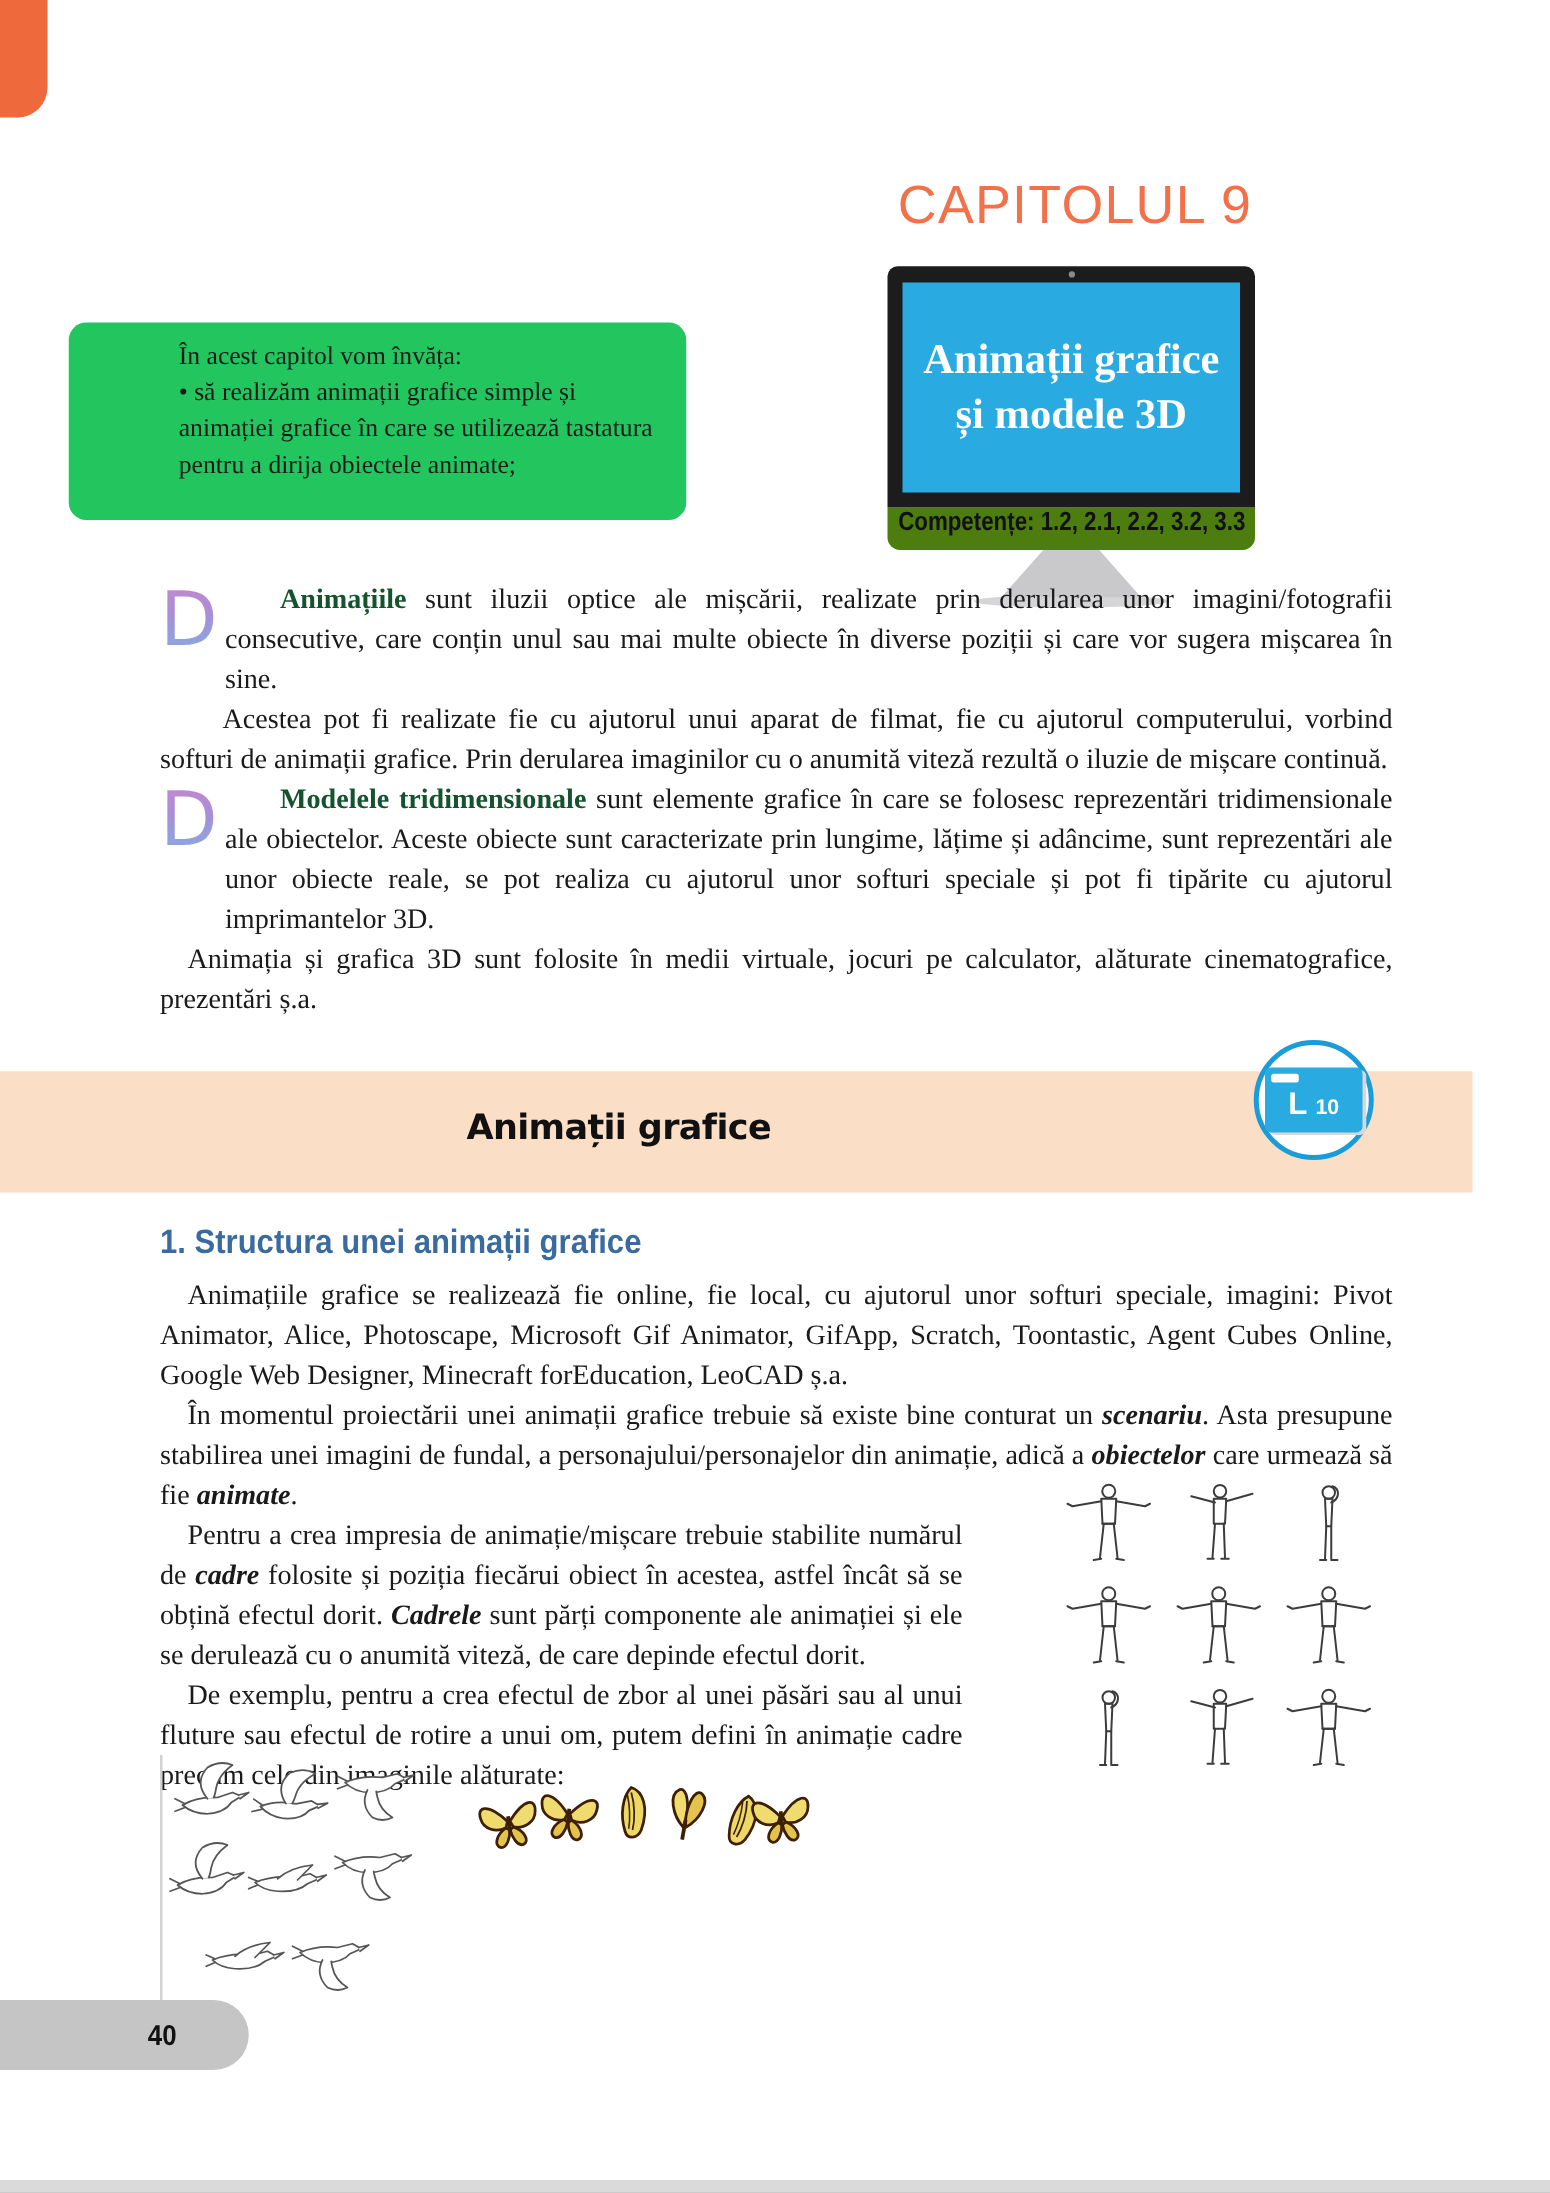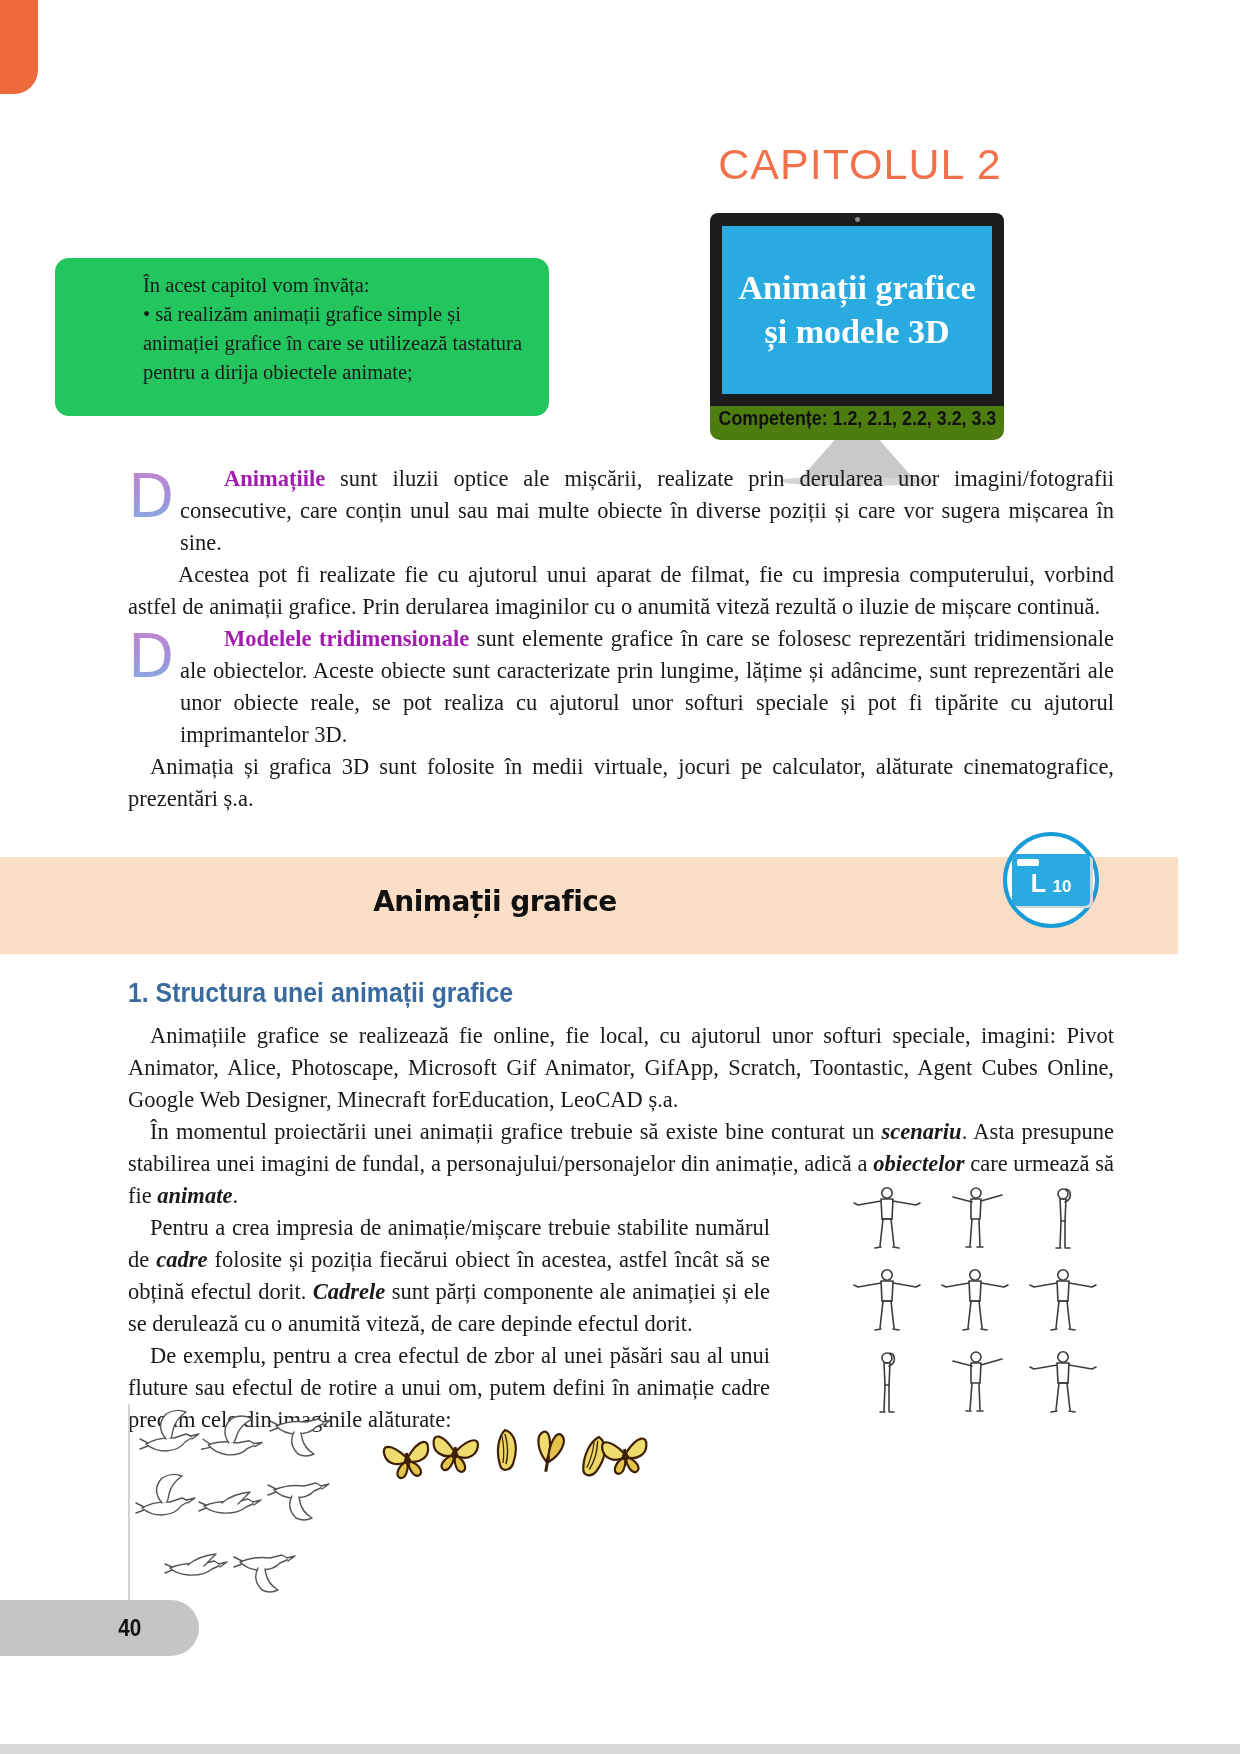--- a/index.html
+++ b/index.html
@@ -29,21 +29,21 @@
   .objectives .obj-text{margin:13px 10px 0 88px;font-size:20.5px;line-height:29px;}
   
   .intro-text{position:absolute;left:128px;top:463px;width:986px;font-size:22.5px;line-height:32px;text-align:justify;}
   .dropcap{float:left;width:52px;font-family:"DejaVu Sans",sans-serif;font-size:60px;line-height:66px;height:66px;
     background:linear-gradient(180deg,#c985cd 0%,#a78fd8 45%,#7fb0e6 100%);
     -webkit-background-clip:text;background-clip:text;color:transparent;}
   .dropcap.tall{margin-bottom:32px;}
   .indent44{text-indent:44px;}
   .indent50{text-indent:50px;}
   .indent22{text-indent:22px;}
-  .lead{color:#a21caf;font-weight:bold;}
+  .lead{color:#14532d;font-weight:bold;}
   .bi{font-weight:bold;font-style:italic;}
   
   .banner{position:absolute;left:0;top:857px;width:1178px;height:97px;background:#fbdec6;}
   .banner-title{position:absolute;left:0;top:28px;width:990px;text-align:center;
     font-family:"DejaVu Sans",sans-serif;font-weight:bold;font-size:28px;color:#111;letter-spacing:-0.5px;}
   .badge{position:absolute;left:1003px;top:832px;width:96px;height:96px;background:#fff;
     border:4px solid #1a9cd8;border-radius:50%;box-sizing:border-box;display:flex;align-items:center;justify-content:center;}
   .folder{position:relative;width:62px;height:52px;background:#29abe2;border-radius:5px;box-shadow:3px 2px 0 #d8d8d8;padding-left:16px;}
   .folder .tab{position:absolute;left:5px;top:5px;width:22px;height:7px;background:#fff;border-radius:2px;}
   .folder .lab{position:absolute;left:0;top:14px;width:100%;text-align:center;color:#fff;
@@ -64,21 +64,21 @@
   .page-pill span{font-family:"Liberation Sans",sans-serif;font-weight:bold;font-size:23px;color:#111;transform:scaleX(0.9);}
   .bottom-strip{position:absolute;left:0;top:1744px;width:100%;height:10px;background:#dadada;}
 </style>
 </head>
 <body>
 
 <div class="page">
 
   <div class="corner"></div>
 
-  <div class="chapter-label">CAPITOLUL 2</div>
+  <div class="chapter-label">CAPITOLUL 9</div>
 
   <div class="monitor">
     <div class="mon-frame">
       <div class="mon-cam"></div>
       <div class="mon-screen">
         <div class="line">Animații grafice</div>
         <div class="line">și modele 3D</div>
       </div>
     </div>
     <div class="mon-bar">
@@ -93,21 +93,21 @@
       <div>În acest capitol vom învăța:</div>
       <div>• să realizăm animații grafice simple și animației grafice în care se utilizează tastatura pentru a dirija obiectele animate;</div>
     </div>
   </div>
 
   <div class="intro-text">
     <div>
       <span class="dropcap">D</span>
       <div class="indent44"><span class="lead">Animațiile</span><span> sunt iluzii optice ale mișcării, realizate prin derularea unor imagini/fotografii consecutive, care conțin unul sau mai multe obiecte în diverse poziții și care vor sugera mișcarea în sine.</span></div>
     </div>
-    <div class="indent50">Acestea pot fi realizate fie cu ajutorul unui aparat de filmat, fie cu impresia computerului, vorbind astfel de animații grafice. Prin derularea imaginilor cu o anumită viteză rezultă o iluzie de mișcare continuă.</div>
+    <div class="indent50">Acestea pot fi realizate fie cu ajutorul unui aparat de filmat, fie cu ajutorul computerului, vorbind softuri de animații grafice. Prin derularea imaginilor cu o anumită viteză rezultă o iluzie de mișcare continuă.</div>
     <div>
       <span class="dropcap tall">D</span>
       <div class="indent44"><span class="lead">Modelele tridimensionale</span><span> sunt elemente grafice în care se folosesc reprezentări tridimensionale ale obiectelor. Aceste obiecte sunt caracterizate prin lungime, lățime și adâncime, sunt reprezentări ale unor obiecte reale, se pot realiza cu ajutorul unor softuri speciale și pot fi tipărite cu ajutorul imprimantelor 3D.</span></div>
     </div>
     <div class="indent22" style="clear:both;">Animația și grafica 3D sunt folosite în medii virtuale, jocuri pe calculator, alăturate cinematografice, prezentări ș.a.</div>
   </div>
 
   <div class="banner">
     <div class="banner-title">Animații grafice</div>
   </div>

